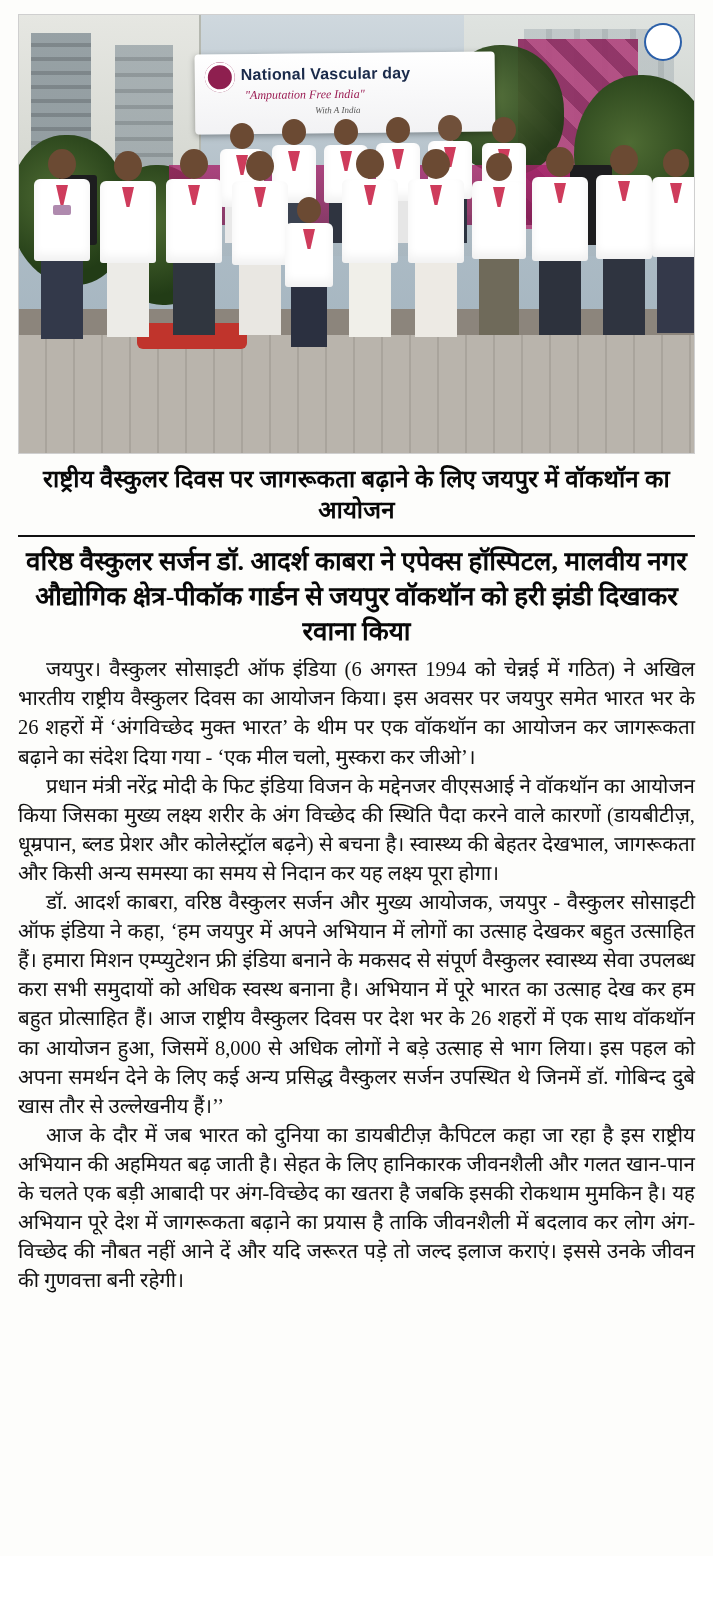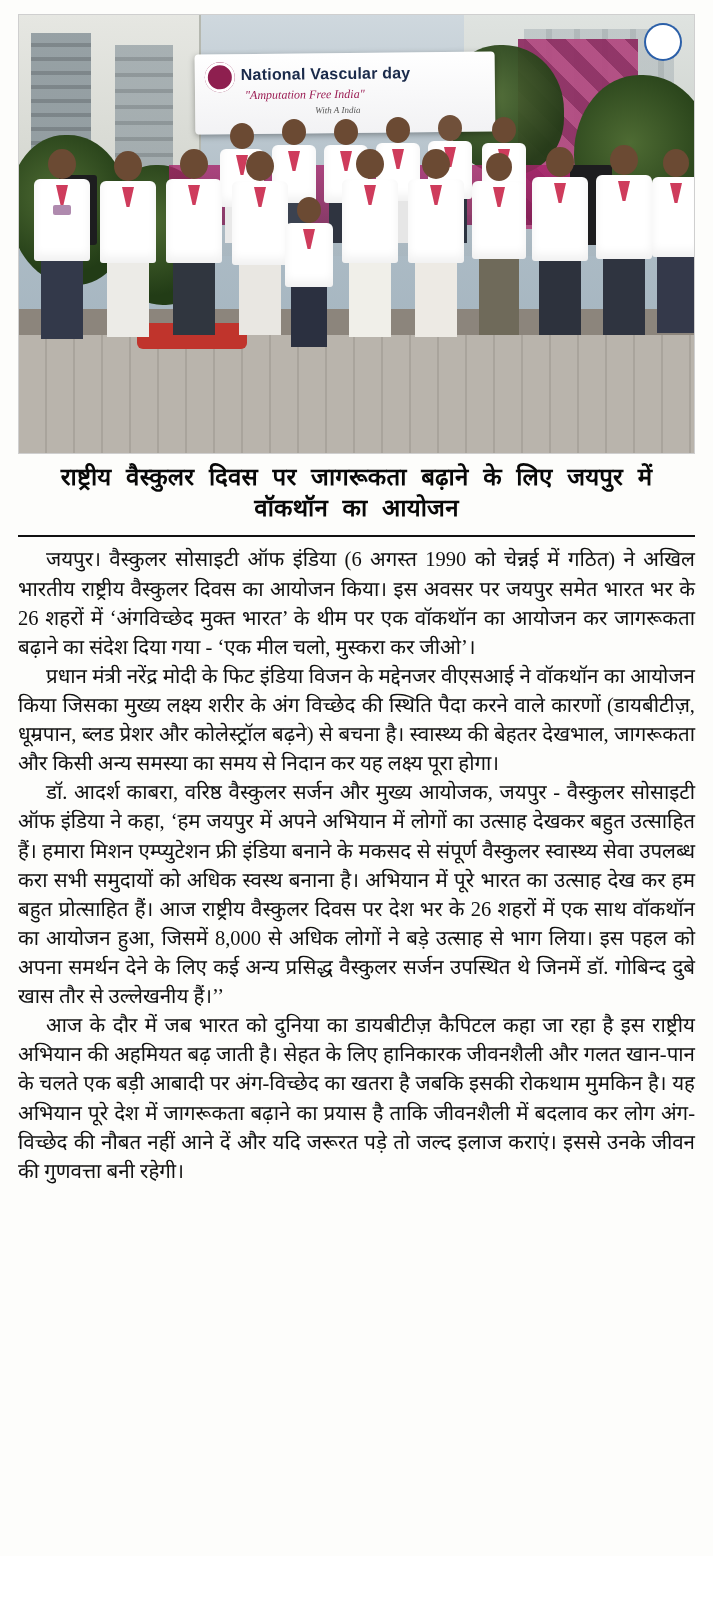--- a/index.html
+++ b/index.html
@@ -213,21 +213,21 @@
     width: 18px; height: 10px;
     background: #6d2a6b;
     opacity: .55;
     border-radius: 2px;
   }
 
   
   .cap {
     margin-top: 10px;
     text-align: center;
-    font-family: Liberation Mono, monospace;
+    font-family: Liberation Serif, serif;
     font-weight: bold;
     font-size: 24px;
     line-height: 1.28;
     letter-spacing: .2px;
     color: #080808;
   }
   .rule {
     border: 0;
     border-top: 2px solid #111;
     margin: 10px 0 8px 0;
@@ -390,21 +390,22 @@
         <div class="medal" style="top:34px;"></div>
         <div class="legs" style="top:108px;width:38px;height:76px;background:#34394a;"></div>
       </div>
     </div>
   </div>
 
   <div class="cap">राष्ट्रीय वैस्कुलर दिवस पर जागरूकता बढ़ाने के लिए जयपुर में वॉकथॉन का आयोजन</div>
 
   <hr class="rule">
 
+  <div class="headline">वरिष्ठ वैस्कुलर सर्जन डॉ. आदर्श काबरा ने एपेक्स हॉस्पिटल, मालवीय नगर औद्योगिक क्षेत्र-पीकॉक गार्डन से जयपुर वॉकथॉन को हरी झंडी दिखाकर रवाना किया</div>
 
   <div class="body-text">
-    <p>जयपुर। वैस्कुलर सोसाइटी ऑफ इंडिया (6 अगस्त 1990 को चेन्नई में गठित) ने अखिल भारतीय राष्ट्रीय वैस्कुलर दिवस का आयोजन किया। इस अवसर पर जयपुर समेत भारत भर के 26 शहरों में ‘अंगविच्छेद मुक्त भारत’ के थीम पर एक वॉकथॉन का आयोजन कर जागरूकता बढ़ाने का संदेश दिया गया - ‘एक मील चलो, मुस्करा कर जीओ’।</p>
+    <p>जयपुर। वैस्कुलर सोसाइटी ऑफ इंडिया (6 अगस्त 1994 को चेन्नई में गठित) ने अखिल भारतीय राष्ट्रीय वैस्कुलर दिवस का आयोजन किया। इस अवसर पर जयपुर समेत भारत भर के 26 शहरों में ‘अंगविच्छेद मुक्त भारत’ के थीम पर एक वॉकथॉन का आयोजन कर जागरूकता बढ़ाने का संदेश दिया गया - ‘एक मील चलो, मुस्करा कर जीओ’।</p>
     <p>प्रधान मंत्री नरेंद्र मोदी के फिट इंडिया विजन के मद्देनजर वीएसआई ने वॉकथॉन का आयोजन किया जिसका मुख्य लक्ष्य शरीर के अंग विच्छेद की स्थिति पैदा करने वाले कारणों (डायबीटीज़, धूम्रपान, ब्लड प्रेशर और कोलेस्ट्रॉल बढ़ने) से बचना है। स्वास्थ्य की बेहतर देखभाल, जागरूकता और किसी अन्य समस्या का समय से निदान कर यह लक्ष्य पूरा होगा।</p>
     <p>डॉ. आदर्श काबरा, वरिष्ठ वैस्कुलर सर्जन और मुख्य आयोजक, जयपुर - वैस्कुलर सोसाइटी ऑफ इंडिया ने कहा, ‘हम जयपुर में अपने अभियान में लोगों का उत्साह देखकर बहुत उत्साहित हैं। हमारा मिशन एम्प्युटेशन फ्री इंडिया बनाने के मकसद से संपूर्ण वैस्कुलर स्वास्थ्य सेवा उपलब्ध करा सभी समुदायों को अधिक स्वस्थ बनाना है। अभियान में पूरे भारत का उत्साह देख कर हम बहुत प्रोत्साहित हैं। आज राष्ट्रीय वैस्कुलर दिवस पर देश भर के 26 शहरों में एक साथ वॉकथॉन का आयोजन हुआ, जिसमें 8,000 से अधिक लोगों ने बड़े उत्साह से भाग लिया। इस पहल को अपना समर्थन देने के लिए कई अन्य प्रसिद्ध वैस्कुलर सर्जन उपस्थित थे जिनमें डॉ. गोबिन्द दुबे खास तौर से उल्लेखनीय हैं।’’</p>
     <p>आज के दौर में जब भारत को दुनिया का डायबीटीज़ कैपिटल कहा जा रहा है इस राष्ट्रीय अभियान की अहमियत बढ़ जाती है। सेहत के लिए हानिकारक जीवनशैली और गलत खान-पान के चलते एक बड़ी आबादी पर अंग-विच्छेद का खतरा है जबकि इसकी रोकथाम मुमकिन है। यह अभियान पूरे देश में जागरूकता बढ़ाने का प्रयास है ताकि जीवनशैली में बदलाव कर लोग अंग-विच्छेद की नौबत नहीं आने दें और यदि जरूरत पड़े तो जल्द इलाज कराएं। इससे उनके जीवन की गुणवत्ता बनी रहेगी।</p>
   </div>
 
 </div>
 
 </body></html>

